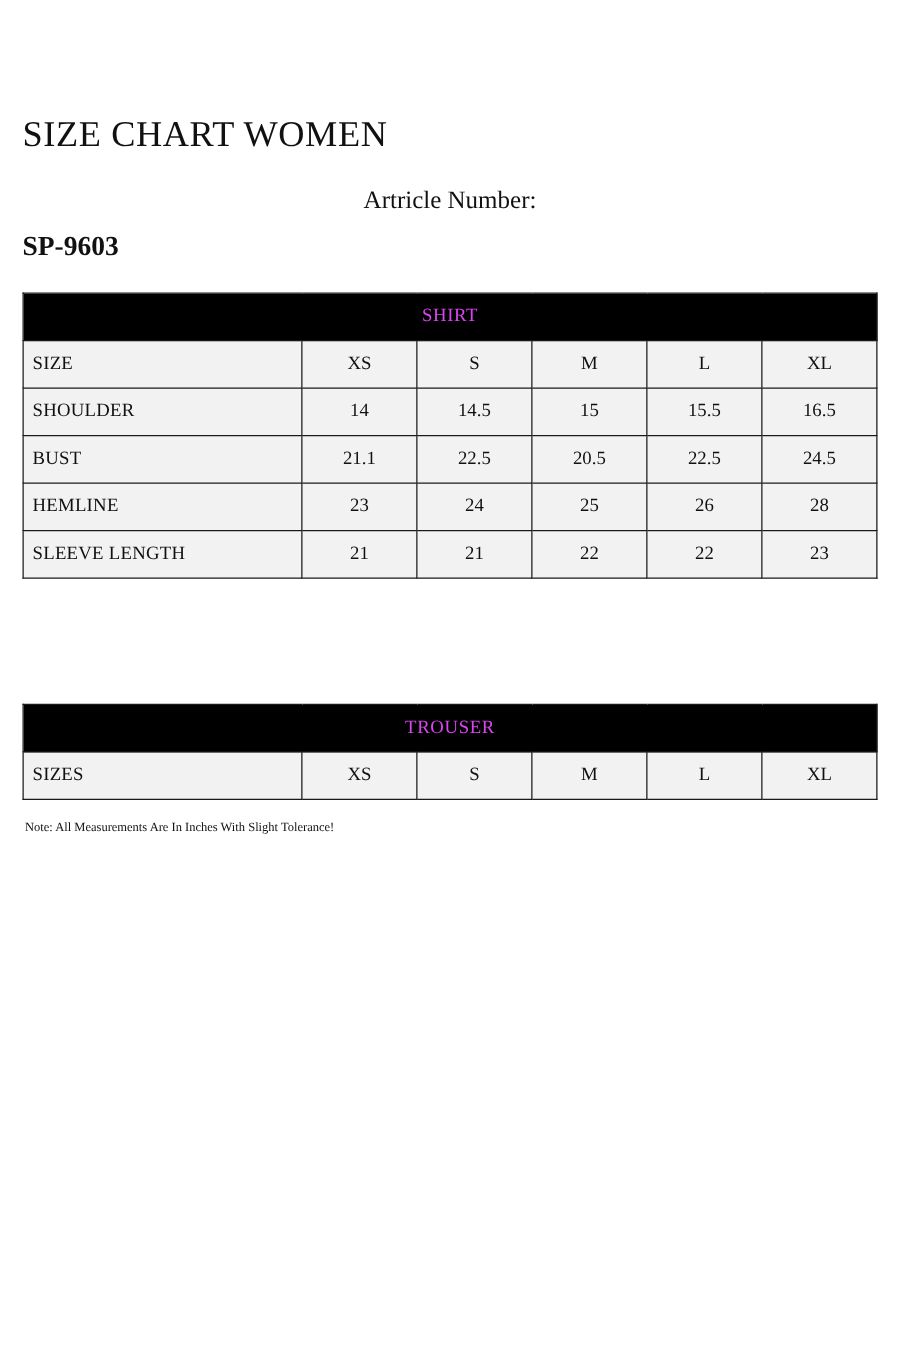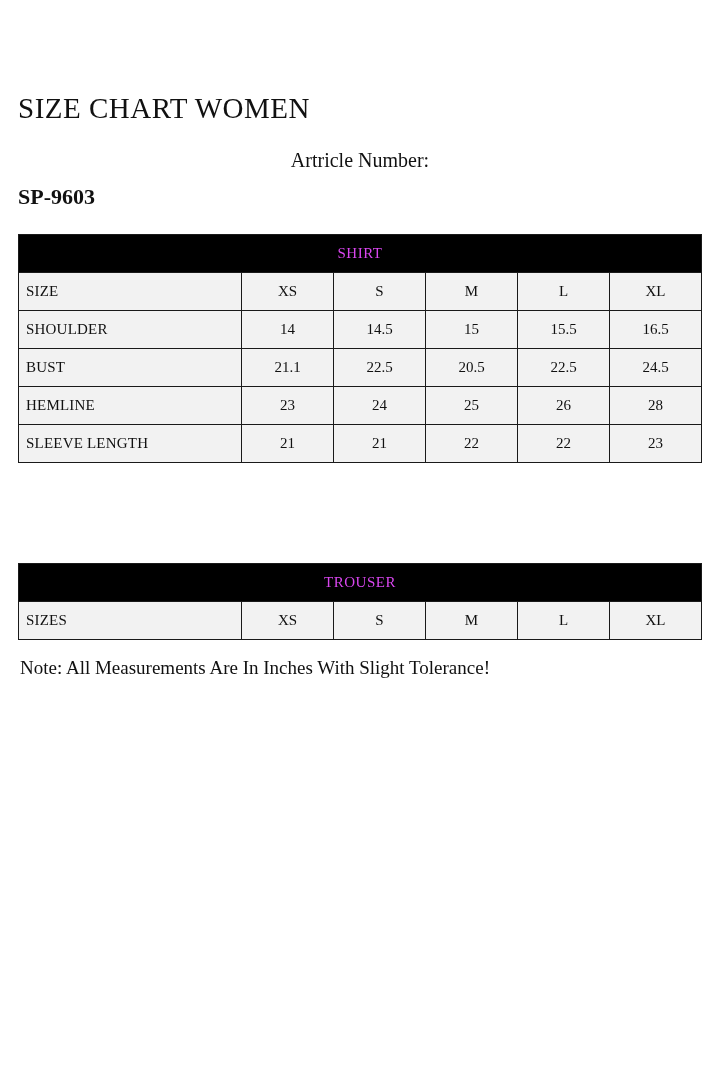--- a/index.html
+++ b/index.html
@@ -83,21 +83,21 @@
   .hdr td.rowlabel {
     font-size: 15px;
   }
   .blank {
     background: #f2f2f2;
   }
   .gap {
     height: 100px;
   }
   .note {
-    font-size: 19px;
+    font-size: 10px;
     margin-top: 17px;
     padding-left: 2px;
     font-family: "Liberation Serif", serif;
   }
   .shirt-block { margin-top: 24px; }
 </style>
 </head>
 <body>
 
 <div class="page">

